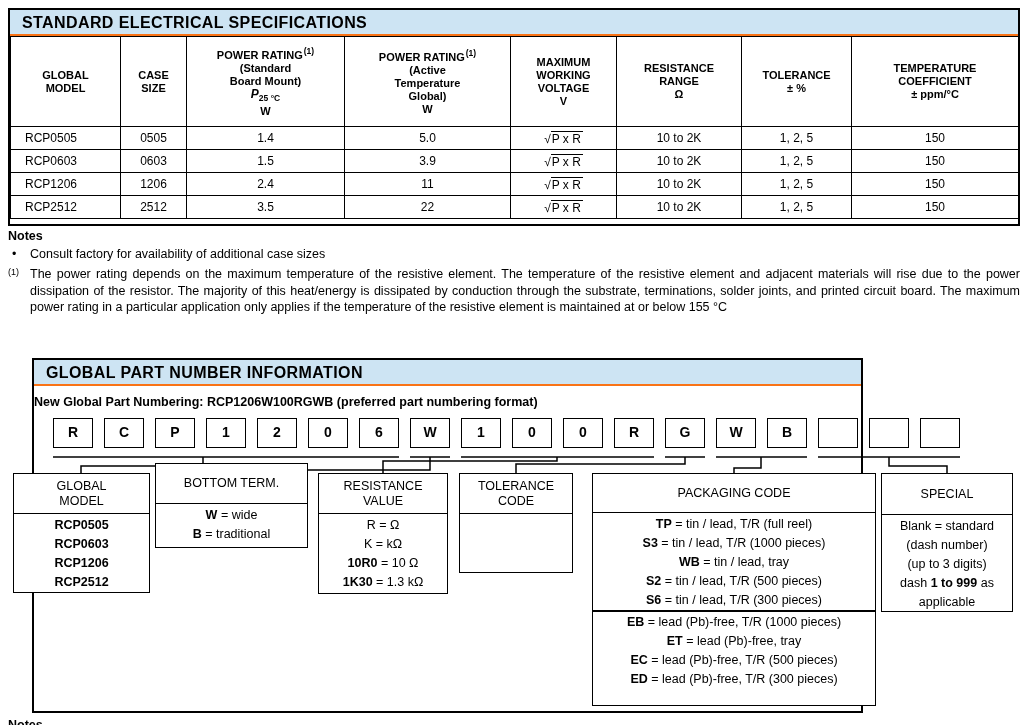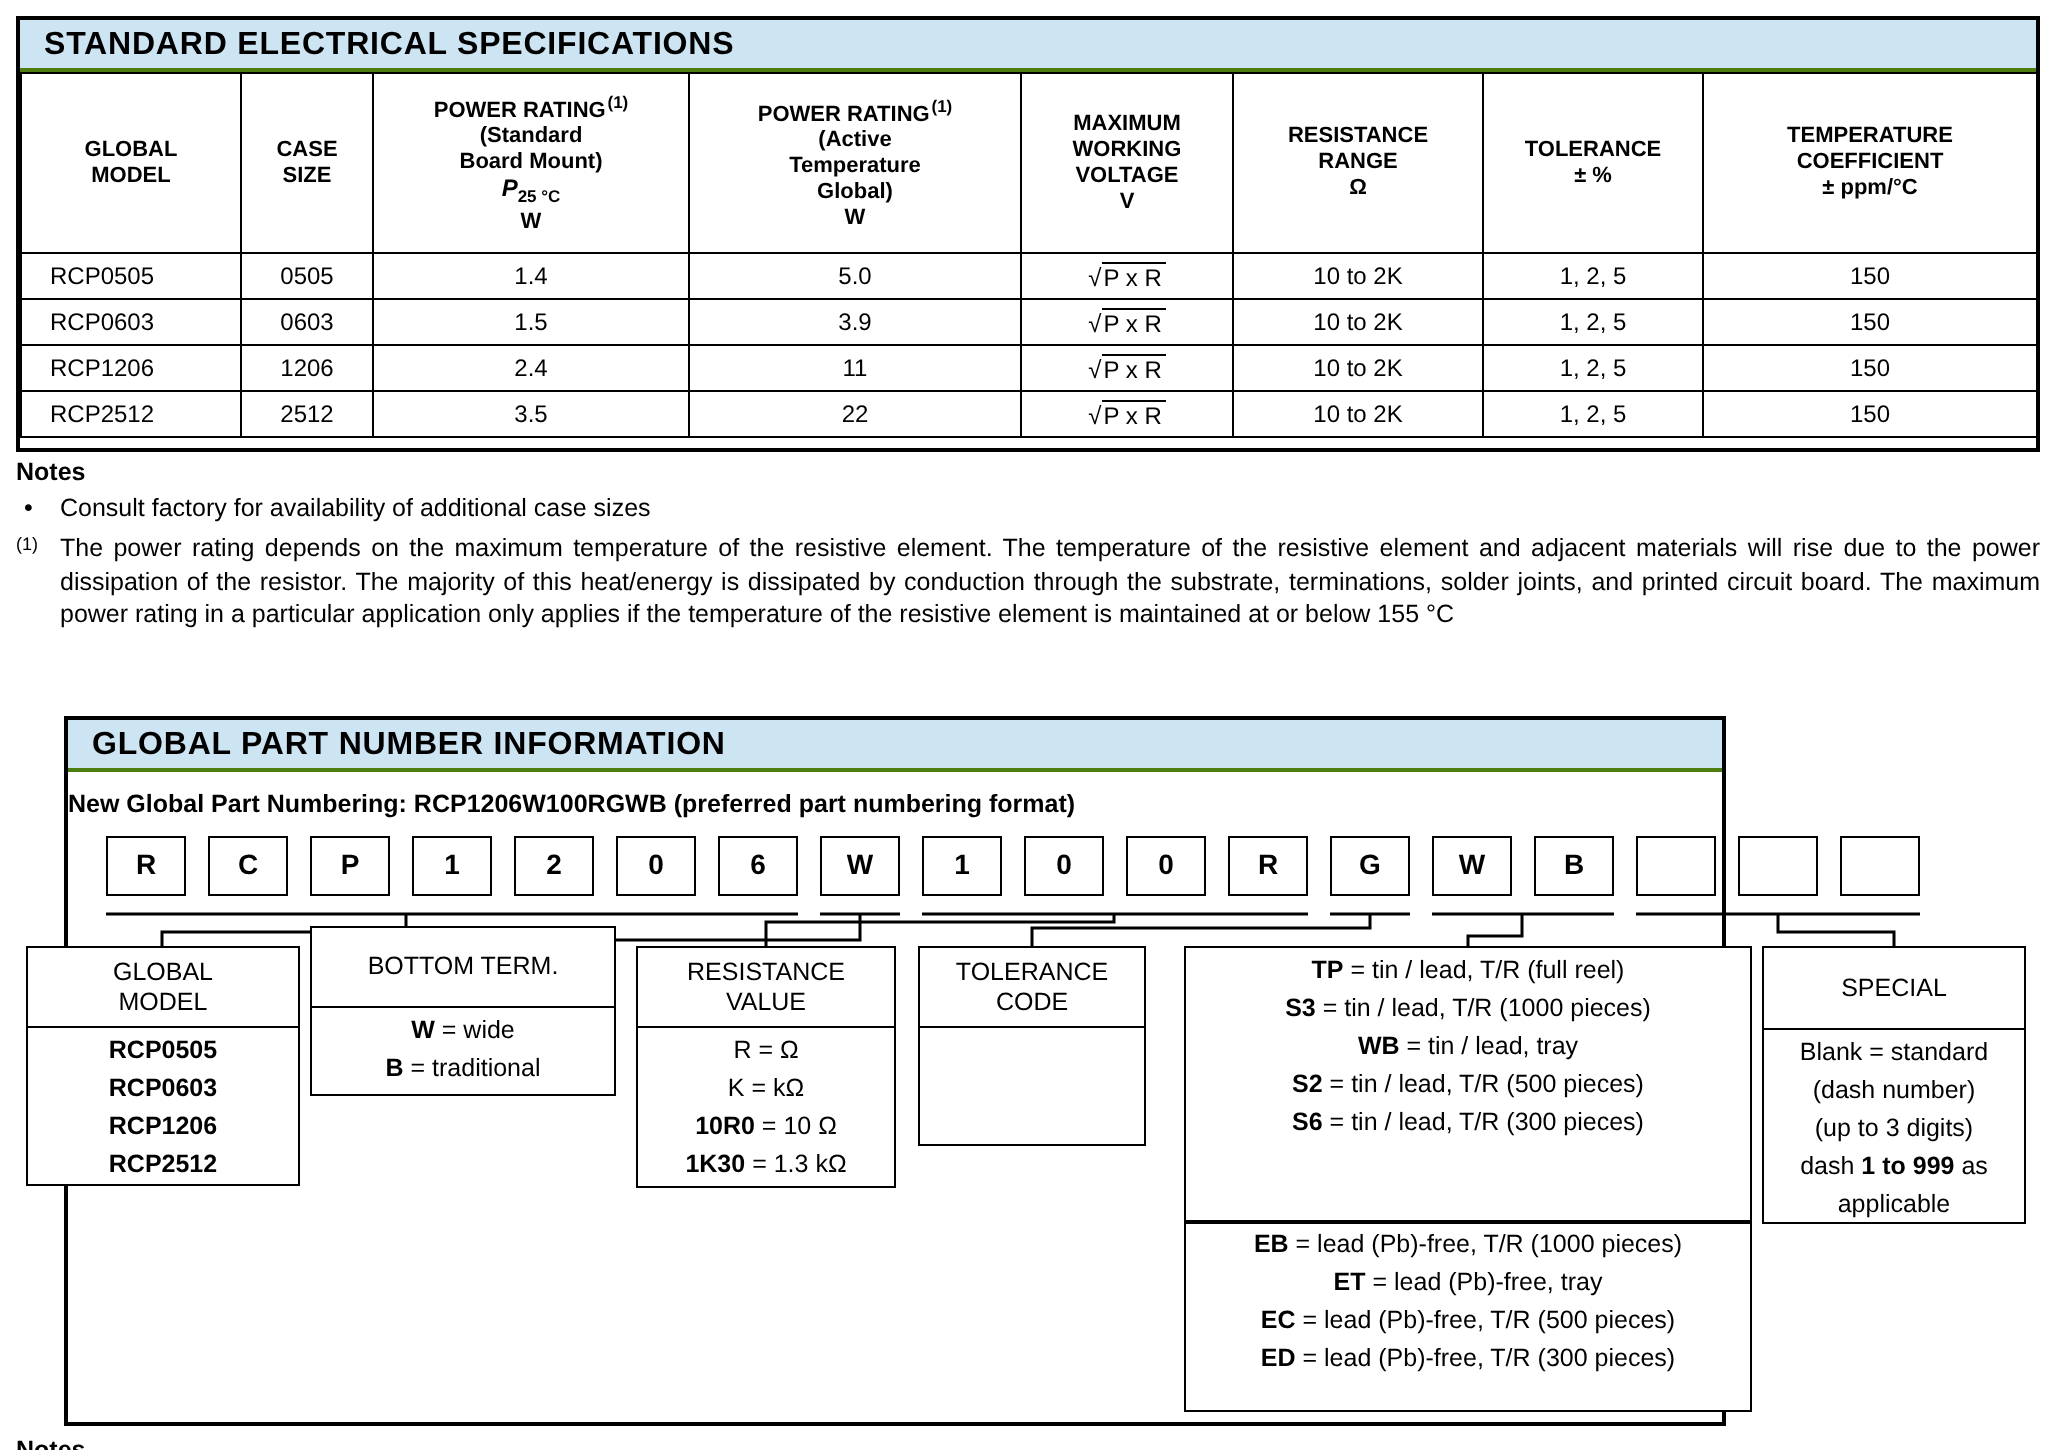--- a/index.html
+++ b/index.html
@@ -5,21 +5,21 @@
   * { margin:0; padding:0; box-sizing:border-box; }
   body { background:#fff; }
   .page {
     position:relative; width:1028px; height:725px; overflow:hidden;
     background:#fff; color:#000;
     font-family:"Liberation Sans", sans-serif;
     -webkit-font-smoothing:antialiased;
   }
   .secbox { position:absolute; border:2px solid #000; background:#fff; }
   .sechdr {
-    background:#cde4f3; border-bottom:2px solid #4d7c0f;
+    background:#cde4f3; border-bottom:2px solid #f97316;
     font-weight:bold; font-size:16px; letter-spacing:.4px;
     padding:3px 12px 3px 12px; height:26px; line-height:20px;
   }
   
   table.spec { border-collapse:collapse; width:100%; table-layout:fixed; }
   table.spec th, table.spec td {
     border:1px solid #000; text-align:center; vertical-align:middle;
     overflow:hidden;
   }
   table.spec th { font-size:11px; font-weight:bold; height:90px; line-height:13px; }
@@ -247,20 +247,21 @@
       <div class="kv"><span class="b">1K30</span><span> = 1.3 kΩ</span></div>
     </div>
   </div>
 
   <div class="lbl" style="left:459px; top:473px; width:114px; height:100px;">
     <div class="h pre" style="height:40px;">TOLERANCE
 CODE</div>
   </div>
 
   <div class="lbl" style="left:592px; top:473px; width:284px; height:138px;">
+    <div class="h" style="height:39px;">PACKAGING CODE</div>
     <div class="bd" style="padding-top:2px;text-align:center;">
       <div class="kv"><span class="b">TP</span><span> = tin / lead, T/R (full reel)</span></div>
       <div class="kv"><span class="b">S3</span><span> = tin / lead, T/R (1000 pieces)</span></div>
       <div class="kv"><span class="b">WB</span><span> = tin / lead, tray</span></div>
       <div class="kv"><span class="b">S2</span><span> = tin / lead, T/R (500 pieces)</span></div>
       <div class="kv"><span class="b">S6</span><span> = tin / lead, T/R (300 pieces)</span></div>
     </div>
   </div>
 
   <div class="lbl" style="left:592px; top:611px; width:284px; height:95px;">

